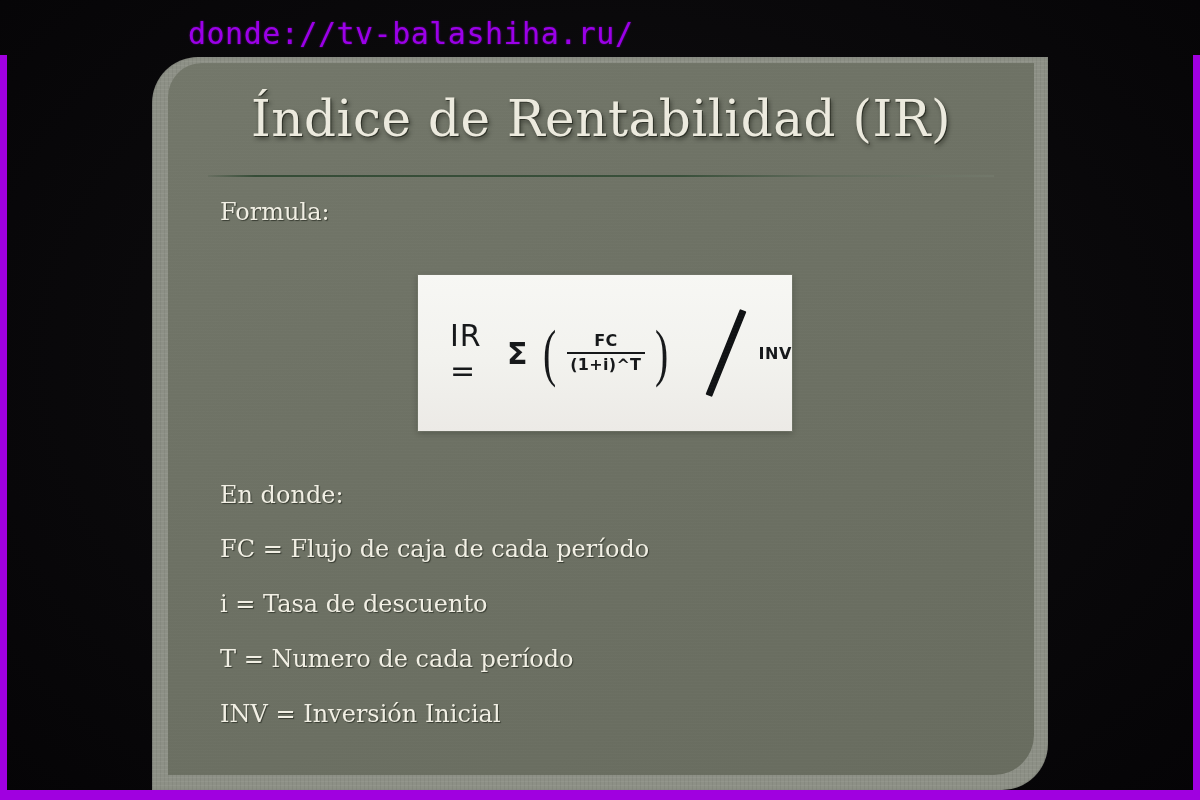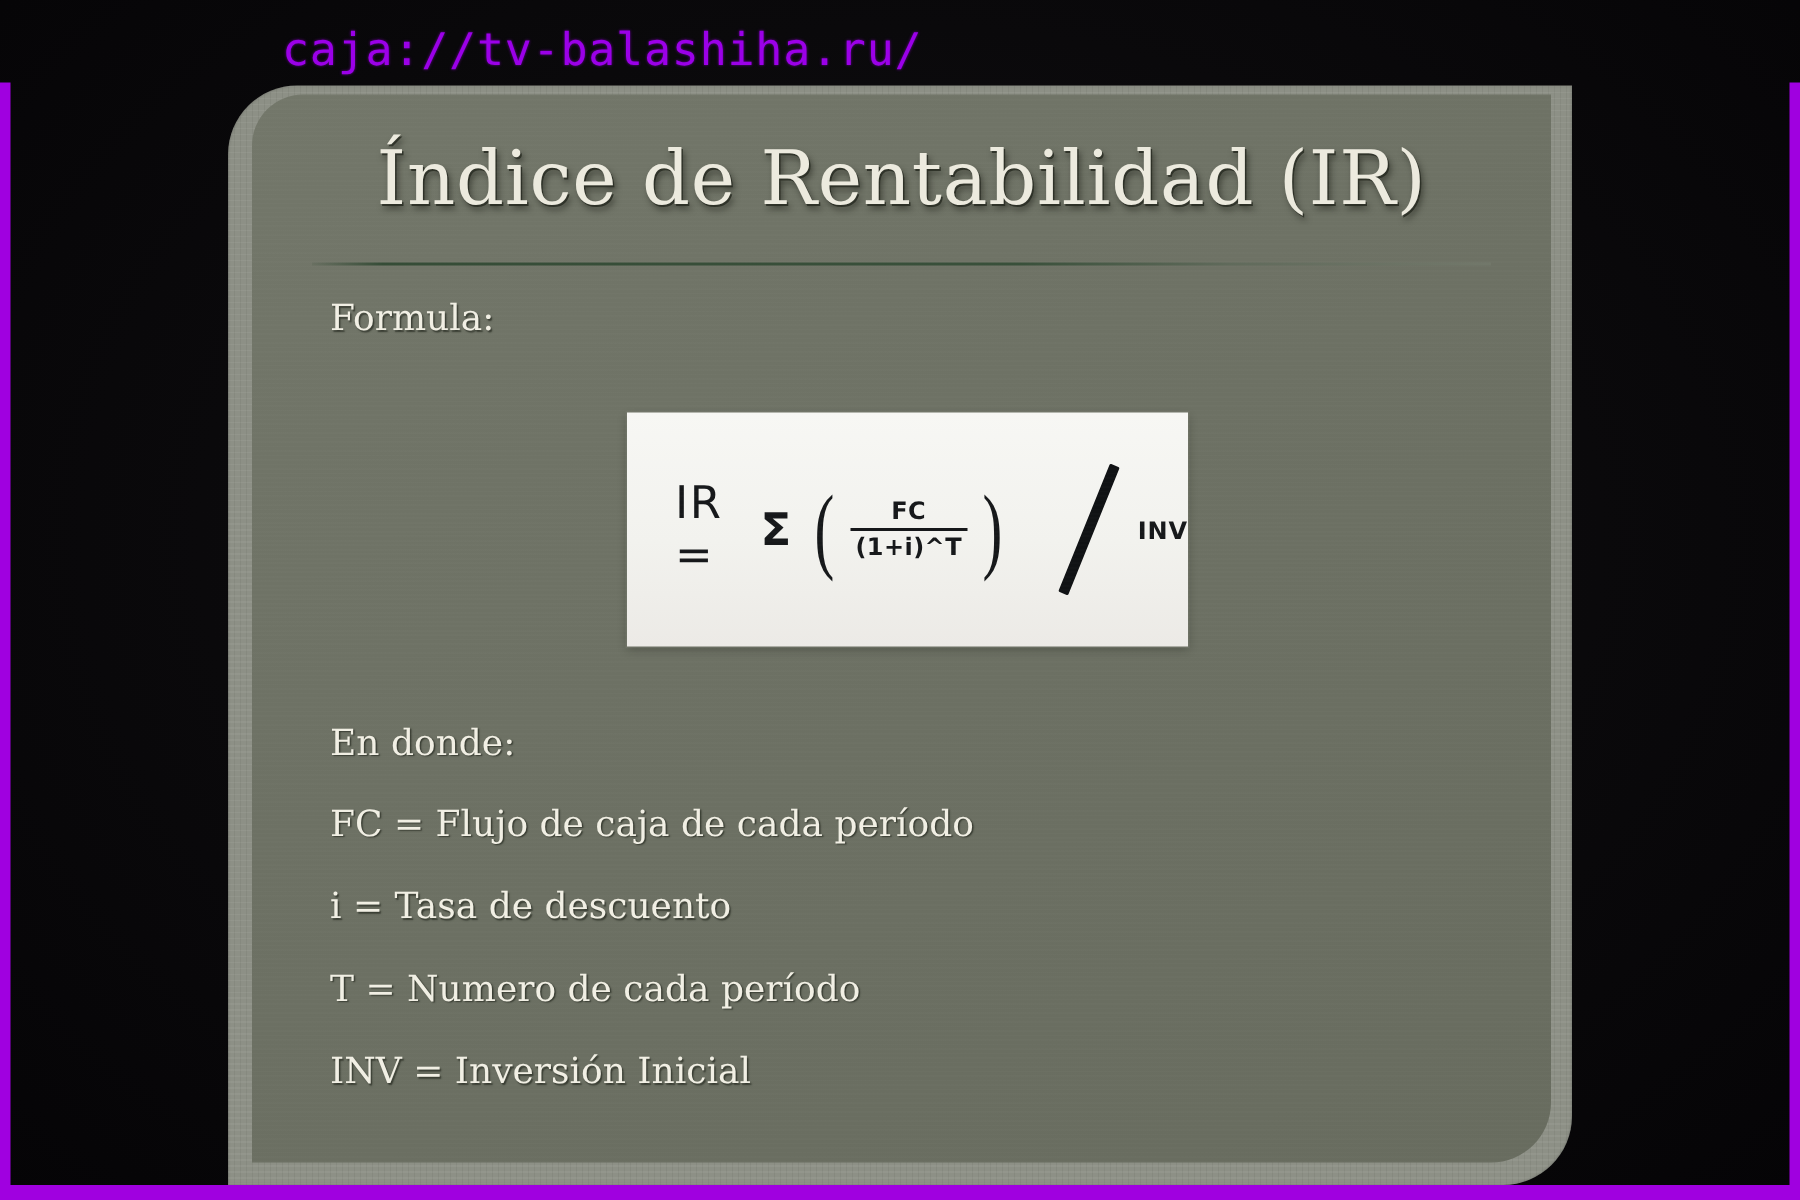--- a/index.html
+++ b/index.html
@@ -260,21 +260,21 @@
 <body>
 
 <div id="canvas">
 
   <div class="video-field"></div>
 
   <div class="purple-edge purple-left"></div>
   <div class="purple-edge purple-right"></div>
   <div class="purple-edge purple-bottom"></div>
 
-  <div class="watermark">caja://tv-balashiha.ru/</div>
+  <div class="watermark">donde://tv-balashiha.ru/</div>
 
   <div class="slide-frame">
     <div class="slide-body">
 
       <div class="slide-title">Índice de Rentabilidad (IR)</div>
 
       <div class="title-rule"></div>
 
       <div class="label-formula">Formula:</div>
 

